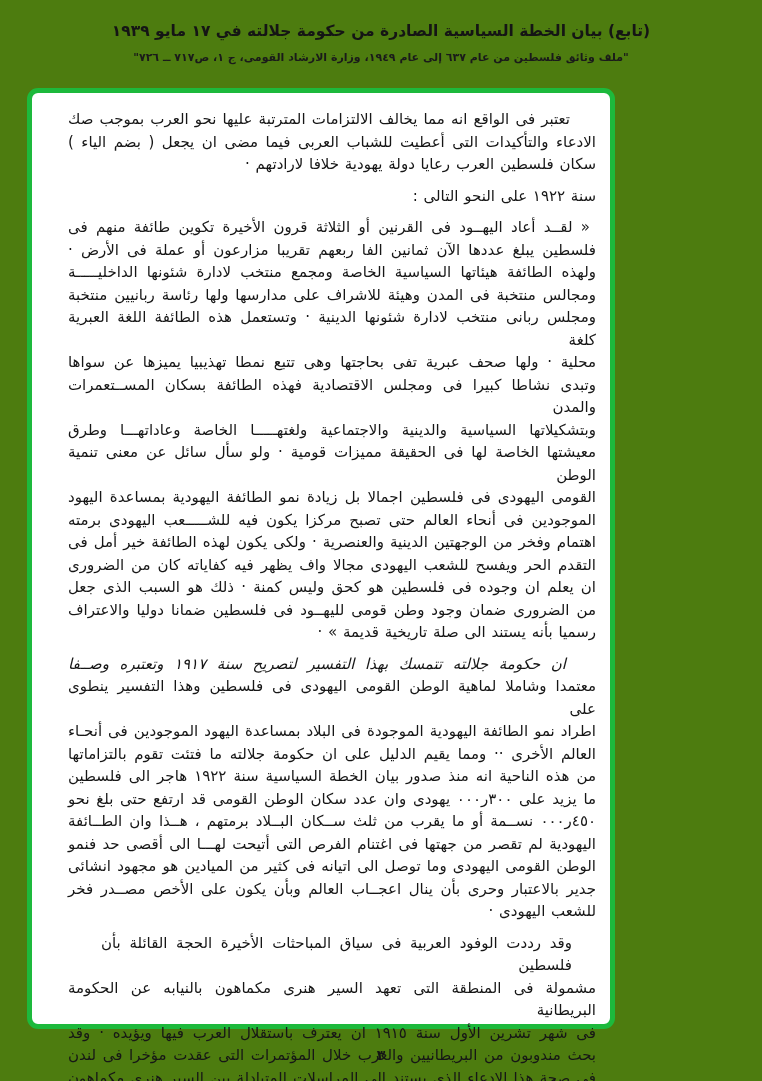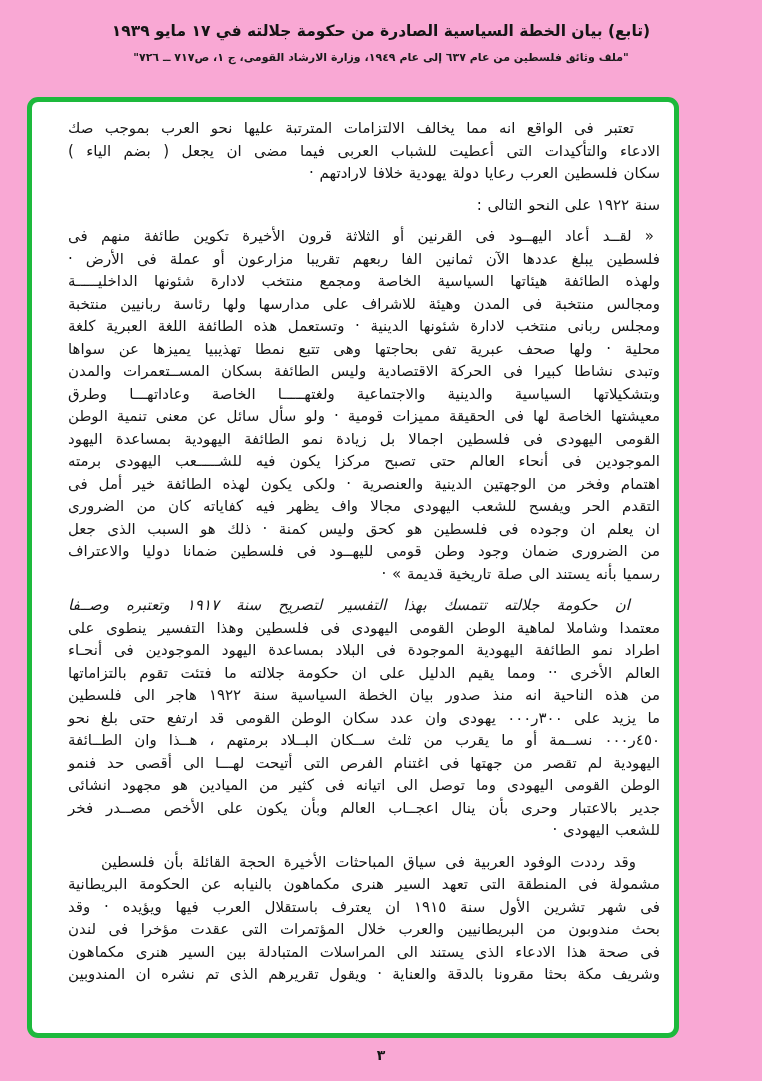--- a/index.html
+++ b/index.html
@@ -4,21 +4,21 @@
 <style>
   html,body{margin:0;padding:0;}
   body{
     background:#ffffff;
     font-family:"DejaVu Sans", sans-serif;
   }
   .page{
     position:relative;
     width:762px;
     height:1081px;
-    background:#f9a8d4;
+    background:#4d7c0f;
     overflow:hidden;
     margin:0 auto;
   }
   .header{
     position:absolute;
     top:22px;
     left:0;
     width:100%;
     text-align:center;
     direction:rtl;
@@ -32,22 +32,22 @@
   }
   .doc-source{
     font-size:11px;
     font-weight:bold;
     margin-top:11px;
     color:#1a1a1a;
   }
   .content-frame{
     position:absolute;
     left:27px;
-    top:97px;
-    width:652px;
+    top:88px;
+    width:588px;
     height:941px;
     box-sizing:border-box;
     border:5px solid #1db93c;
     border-radius:11px;
     background:#ffffff;
     padding:15px 14px 0 36px;
     direction:rtl;
   }
   .para{
     margin:0 0 9px 0;
@@ -96,21 +96,21 @@
         <div class="para">
           <div class="line last">سنة ١٩٢٢ على النحو التالى :</div>
         </div>
         <div class="para">
           <div class="line" style="padding-right: 6px;">« لقــد أعاد اليهــود فى القرنين أو الثلاثة قرون الأخيرة تكوين طائفة منهم فى</div>
           <div class="line">فلسطين يبلغ عددها الآن ثمانين الفا ربعهم تقريبا مزارعون أو عملة فى الأرض ·</div>
           <div class="line">ولهذه الطائفة هيئاتها السياسية الخاصة ومجمع منتخب لادارة شئونها الداخليـــــة</div>
           <div class="line">ومجالس منتخبة فى المدن وهيئة للاشراف على مدارسها ولها رئاسة ربانيين منتخبة</div>
           <div class="line">ومجلس ربانى منتخب لادارة شئونها الدينية · وتستعمل هذه الطائفة اللغة العبرية كلغة</div>
           <div class="line">محلية · ولها صحف عبرية تفى بحاجتها وهى تتبع نمطا تهذيبيا يميزها عن سواها</div>
-          <div class="line">وتبدى نشاطا كبيرا فى الحركة الاقتصادية وليس الطائفة بسكان المســتعمرات والمدن</div>
+          <div class="line">وتبدى نشاطا كبيرا فى ومجلس الاقتصادية فهذه الطائفة بسكان المســتعمرات والمدن</div>
           <div class="line">وبتشكيلاتها السياسية والدينية والاجتماعية ولغتهـــــا الخاصة وعاداتهـــا وطرق</div>
           <div class="line">معيشتها الخاصة لها فى الحقيقة مميزات قومية · ولو سأل سائل عن معنى تنمية الوطن</div>
           <div class="line">القومى اليهودى فى فلسطين اجمالا بل زيادة نمو الطائفة اليهودية بمساعدة اليهود</div>
           <div class="line">الموجودين فى أنحاء العالم حتى تصبح مركزا يكون فيه للشـــــعب اليهودى برمته</div>
           <div class="line">اهتمام وفخر من الوجهتين الدينية والعنصرية · ولكى يكون لهذه الطائفة خير أمل فى</div>
           <div class="line">التقدم الحر ويفسح للشعب اليهودى مجالا واف يظهر فيه كفاياته كان من الضرورى</div>
           <div class="line">ان يعلم ان وجوده فى فلسطين هو كحق وليس كمنة · ذلك هو السبب الذى جعل</div>
           <div class="line">من الضرورى ضمان وجود وطن قومى لليهــود فى فلسطين ضمانا دوليا والاعتراف</div>
           <div class="line last">رسميا بأنه يستند الى صلة تاريخية قديمة » ·</div>
         </div>

